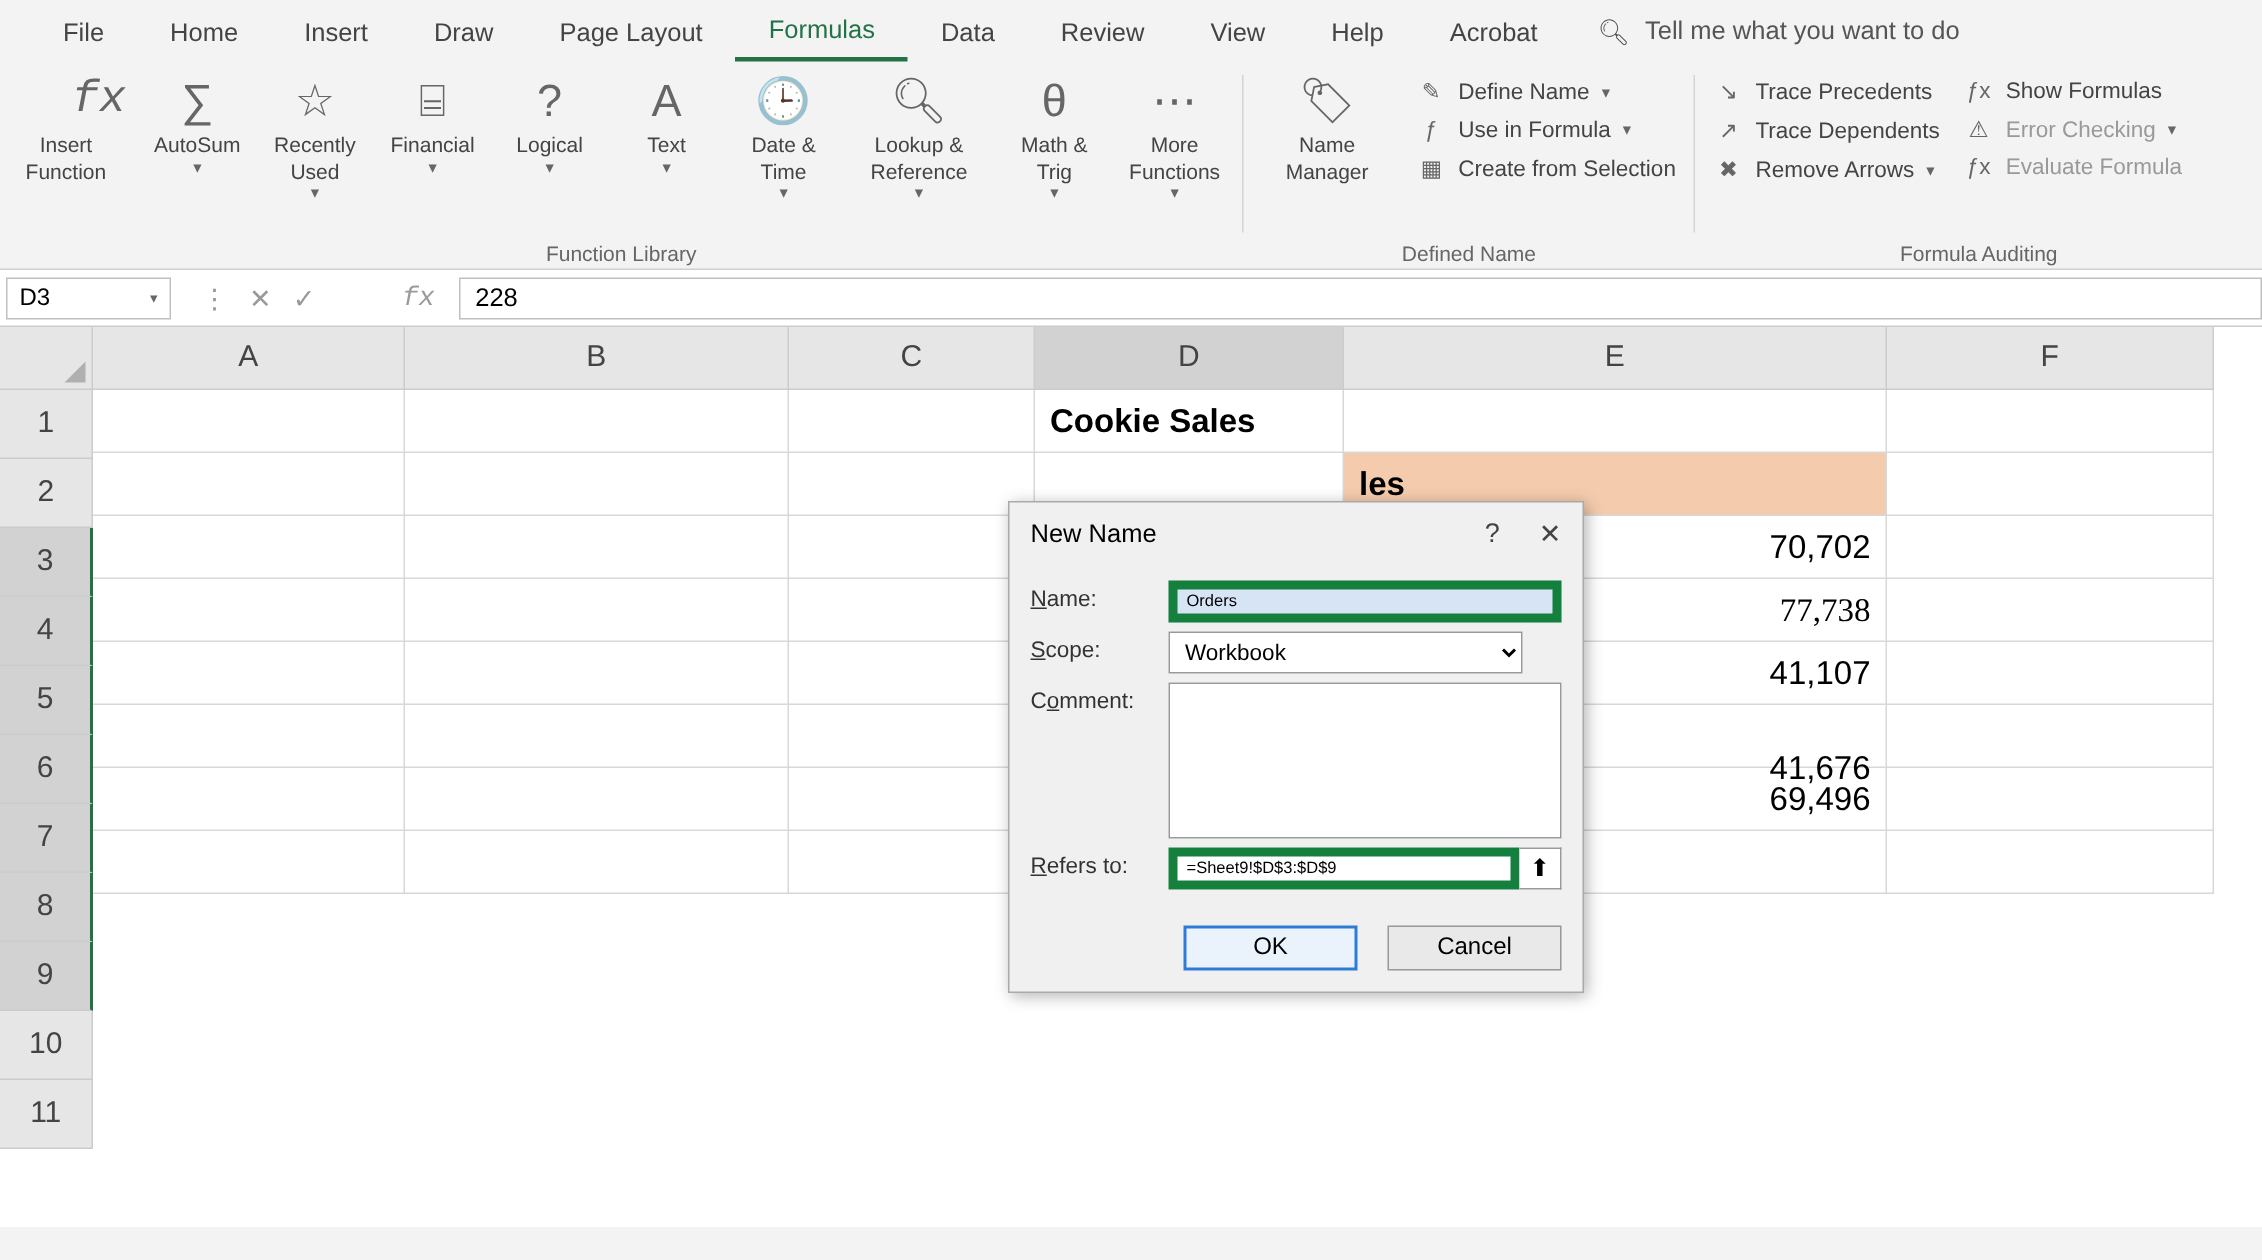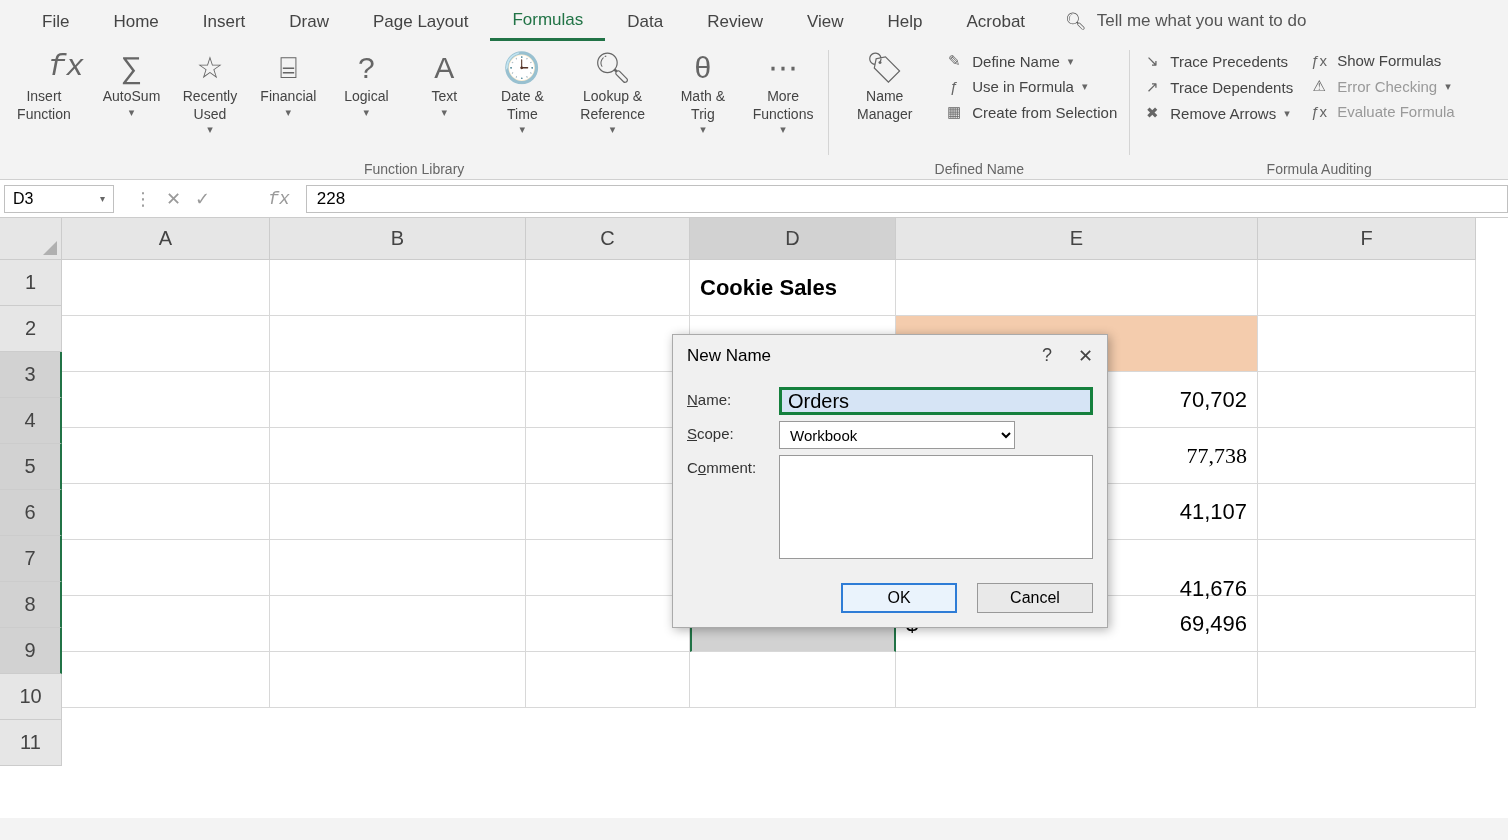--- a/index.html
+++ b/index.html
@@ -39,43 +39,43 @@
 .grid-wrap { position: relative; background: #fff; }
 .selectall { position: absolute; left: 0; top: 0; width: 62px; height: 42px; background: #e6e6e6; border-right: 1px solid #ccc; border-bottom: 1px solid #ccc; }
 .selectall::after { content: ""; position: absolute; right: 4px; bottom: 4px; width: 0; height: 0; border-right: 14px solid #b0b0b0; border-top: 14px solid transparent; }
 .colheads { position: absolute; left: 62px; top: 0; height: 42px; display: flex; }
 .colhead { display: flex; align-items: center; justify-content: center; border-right: 1px solid #ccc; border-bottom: 1px solid #ccc; font-size: 20px; color: #444; background: #e6e6e6; }
 .colhead.sel { background: #d2d2d2; }
 .rowheads { position: absolute; left: 0; top: 42px; width: 62px; }
 .rowhead { display: flex; align-items: center; justify-content: center; height: 46px; border-right: 1px solid #ccc; border-bottom: 1px solid #ccc; font-size: 20px; color: #444; background: #e6e6e6; }
 .rowhead.sel { background: #d2d2d2; border-right: 2px solid #217346; }
 .cells { position: absolute; left: 62px; top: 42px; }
-.row { display: flex; height: 56px; }
+.row { display: flex; height: 42px; }
 .cell { border-right: 1px solid #d8d8d8; border-bottom: 1px solid #d8d8d8; padding: 4px 10px; font-size: 22px; display: flex; align-items: center; overflow: visible; white-space: nowrap; }
 .cell.right { justify-content: flex-end; }
 .cell.center { justify-content: center; }
 .cell.bold { font-weight: 700; }
 .cell.peach { background: #f4ccad; }
 .cell.selrange { background: #d2d2d2; }
 .cell.seltop { border-top: 2px solid #217346; }
 .cell.selleft { border-left: 2px solid #217346; }
 .cell.selright { border-right: 2px solid #217346; }
 .cell.selbottom { border-bottom: 2px solid #217346; }
 .handle { position: absolute; width: 8px; height: 8px; background: #217346; right: -4px; bottom: -4px; }
 
 
-.dialog { position: absolute; left: 672px; top: 334px; width: 436px; background: #f0f0f0; border: 1px solid #aaa; box-shadow: 2px 2px 10px rgba(0,0,0,.3); z-index: 10; }
+.dialog { position: absolute; left: 672px; top: 334px; width: 384px; background: #f0f0f0; border: 1px solid #aaa; box-shadow: 2px 2px 10px rgba(0,0,0,.3); z-index: 10; }
 .dlg-title { display: flex; justify-content: space-between; align-items: center; padding: 10px 14px; font-size: 17px; }
 .dlg-title .tbtns { display: flex; gap: 26px; font-size: 18px; color: #444; }
 .dlg-title .tbtns span { cursor: pointer; }
 .dlg-body { padding: 4px 14px 12px; }
 .dlg-row { display: flex; align-items: flex-start; margin: 6px 0; gap: 10px; }
 .dlg-row label { width: 82px; font-size: 15px; color: #333; padding-top: 4px; }
 .dlg-row label u { text-decoration: underline; }
-.dlg-row input[type=text] { flex: 1; height: 28px; border: 3px solid #15803d; padding: 2px 6px; font-size: 20px; background: #fff; }
+.dlg-row input[type=text] { flex: 1; height: 28px; border: 6px solid #15803d; padding: 2px 6px; font-size: 11px; background: #fff; }
 .dlg-row input.hi { background: #d6e4f5; }
 .dlg-row select { width: 236px; height: 28px; border: 1px solid #999; padding: 2px 6px; font-size: 15px; background: #fff; }
 .dlg-row textarea { flex: 1; height: 104px; border: 1px solid #999; padding: 4px; font-size: 15px; background: #fff; resize: none; }
 .refers { display: flex; gap: 0; flex: 1; }
 .refers input { flex: 1; }
 .refers .btn { width: 28px; height: 28px; border: 1px solid #999; border-left: none; background: #fff; display: flex; align-items: center; justify-content: center; cursor: pointer; }
 .dlg-buttons { display: flex; justify-content: flex-end; gap: 20px; padding: 6px 14px 14px; }
 .dlg-buttons button { width: 116px; height: 30px; border: 1px solid #999; background: #e9e9e9; font-size: 16px; cursor: pointer; }
 .dlg-buttons button.primary { border: 2px solid #2e7cd6; background: #eaf3fc; }
 </style>
@@ -351,18 +351,25 @@
       <input type="text" class="hi" value="Orders" style="">
     </div>
     <div class="dlg-row">
       <label><u>S</u>cope:</label>
       <select><option>Workbook</option></select>
     </div>
     <div class="dlg-row">
       <label>C<u>o</u>mment:</label>
       <textarea style=""></textarea>
     </div>
+    <div class="dlg-row">
+      <label><u>R</u>efers to:</label>
+      <div class="refers">
+        <input type="text" value="=Sheet9!$D$3:$D$9" style="">
+        <div class="btn">⬆</div>
+      </div>
+    </div>
   </div>
   <div class="dlg-buttons">
     <button class="primary">OK</button>
     <button>Cancel</button>
   </div>
 </div>
 
 </body></html>

